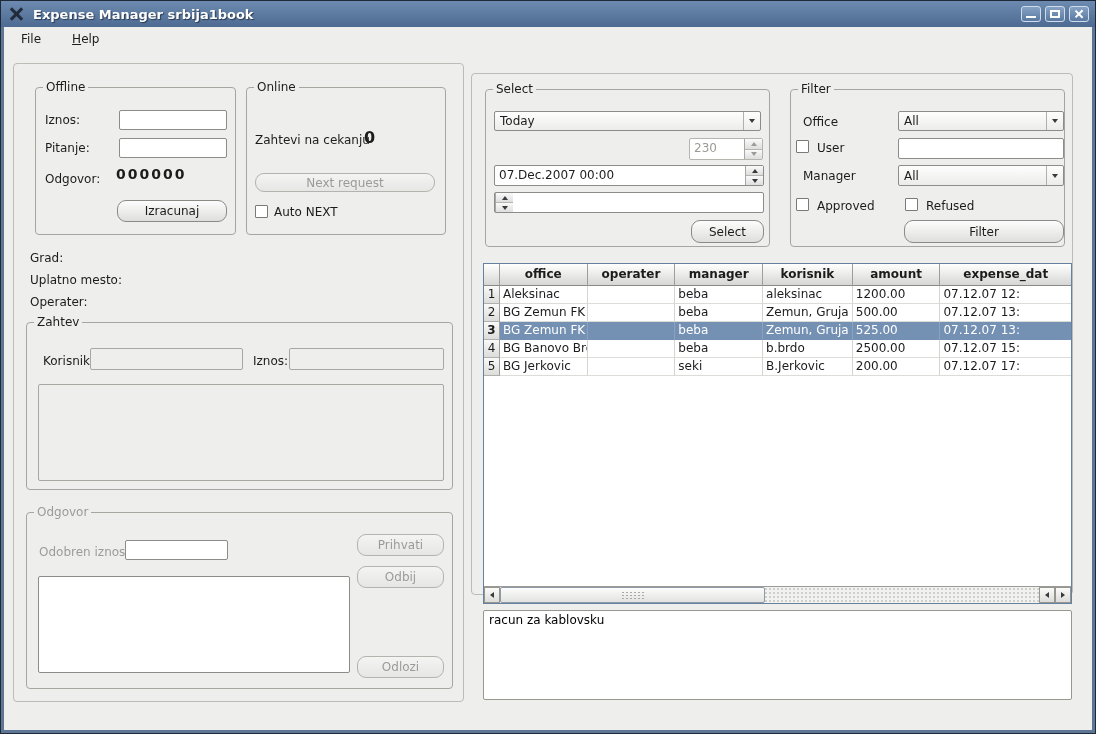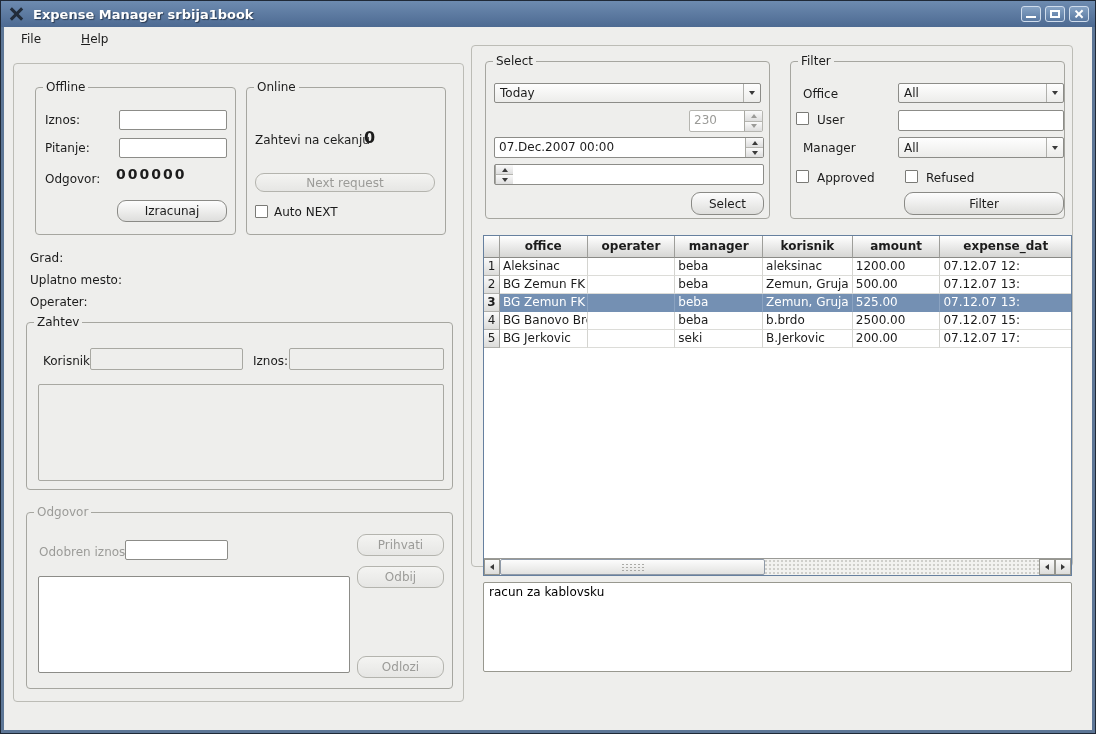--- a/index.html
+++ b/index.html
@@ -21,21 +21,21 @@
   .win-btns { margin-left:auto; margin-right:6px; display:flex; gap:4px; }
   .wbtn { position:relative; width:20px; height:16px; border:1px solid #cfdcec; border-radius:3px;
           background:linear-gradient(#86a3c4,#5a79a1); }
   .wbtn .min-g { position:absolute; left:4px; right:4px; bottom:3px; height:2px; background:#fff; }
   .wbtn .max-g { position:absolute; left:4px; right:4px; top:3px; bottom:3px; border:2px solid #fff; }
   .wbtn .x1,.wbtn .x2 { position:absolute; left:8px; top:2px; width:2.4px; height:10px; background:#fff; }
   .wbtn .x1 { transform:rotate(45deg);} .wbtn .x2 { transform:rotate(-45deg);}
 
   
   .menubar { position:absolute; left:4px; top:26px; right:4px; height:24px; background:#eeeeec;
-             display:flex; align-items:center; padding-left:12px; gap:32px; }
+             display:flex; align-items:center; padding-left:12px; gap:23px; }
   .menu-item { padding:2px 4px; }
   .menu-help::first-letter { text-decoration:underline; }
 
   
   .frame { position:absolute; border:1px solid #bcbcb6; border-radius:4px; }
   .group { position:absolute; border:1px solid #a6a6a0; border-radius:4px; }
   .gtitle { position:absolute; top:-8px; left:7px; background:#eeeeec; padding:0 3px; white-space:nowrap; }
   .lbl { position:absolute; white-space:nowrap; }
   .gray { color:#9b9b98; }
   .tf { position:absolute; border:1px solid #8c8c88; border-radius:2px; background:#fff;
@@ -172,21 +172,21 @@
       <span class="gtitle gray">Odgovor</span>
       <span class="lbl gray" style="left:12px; top:32px;">Odobren iznos:</span>
       <input class="tf" style="left: 98px; top: 27px; width: 103px; height: 20px;" value="">
       <textarea class="area" style="left: 11px; top: 63px; width: 312px; height: 97px;"></textarea>
       <div class="btn disabled" style="left:330px; top:21px; width:87px; height:22px;">Prihvati</div>
       <div class="btn disabled" style="left:330px; top:53px; width:87px; height:22px;">Odbij</div>
       <div class="btn disabled" style="left:330px; top:143px; width:87px; height:22px;">Odlozi</div>
     </div>
   </div>
 
-  <div class="frame" style="left:470px; top:44px; width:602px; height:522px;">
+  <div class="frame" style="left:470px; top:72px; width:602px; height:522px;">
 
     <div class="group" style="left:13px; top:15px; width:285px; height:158px;">
       <span class="gtitle">Select</span>
       <div class="combo" style="left:8px; top:21px; width:267px; height:20px;">
         <span class="cval">Today</span>
         <span class="dd">
             <span class="tri-down"></span>
           </span>
       </div>
       <div class="spinbox dis dim" style="left:203px; top:48px; width:74px; height:22px;">

